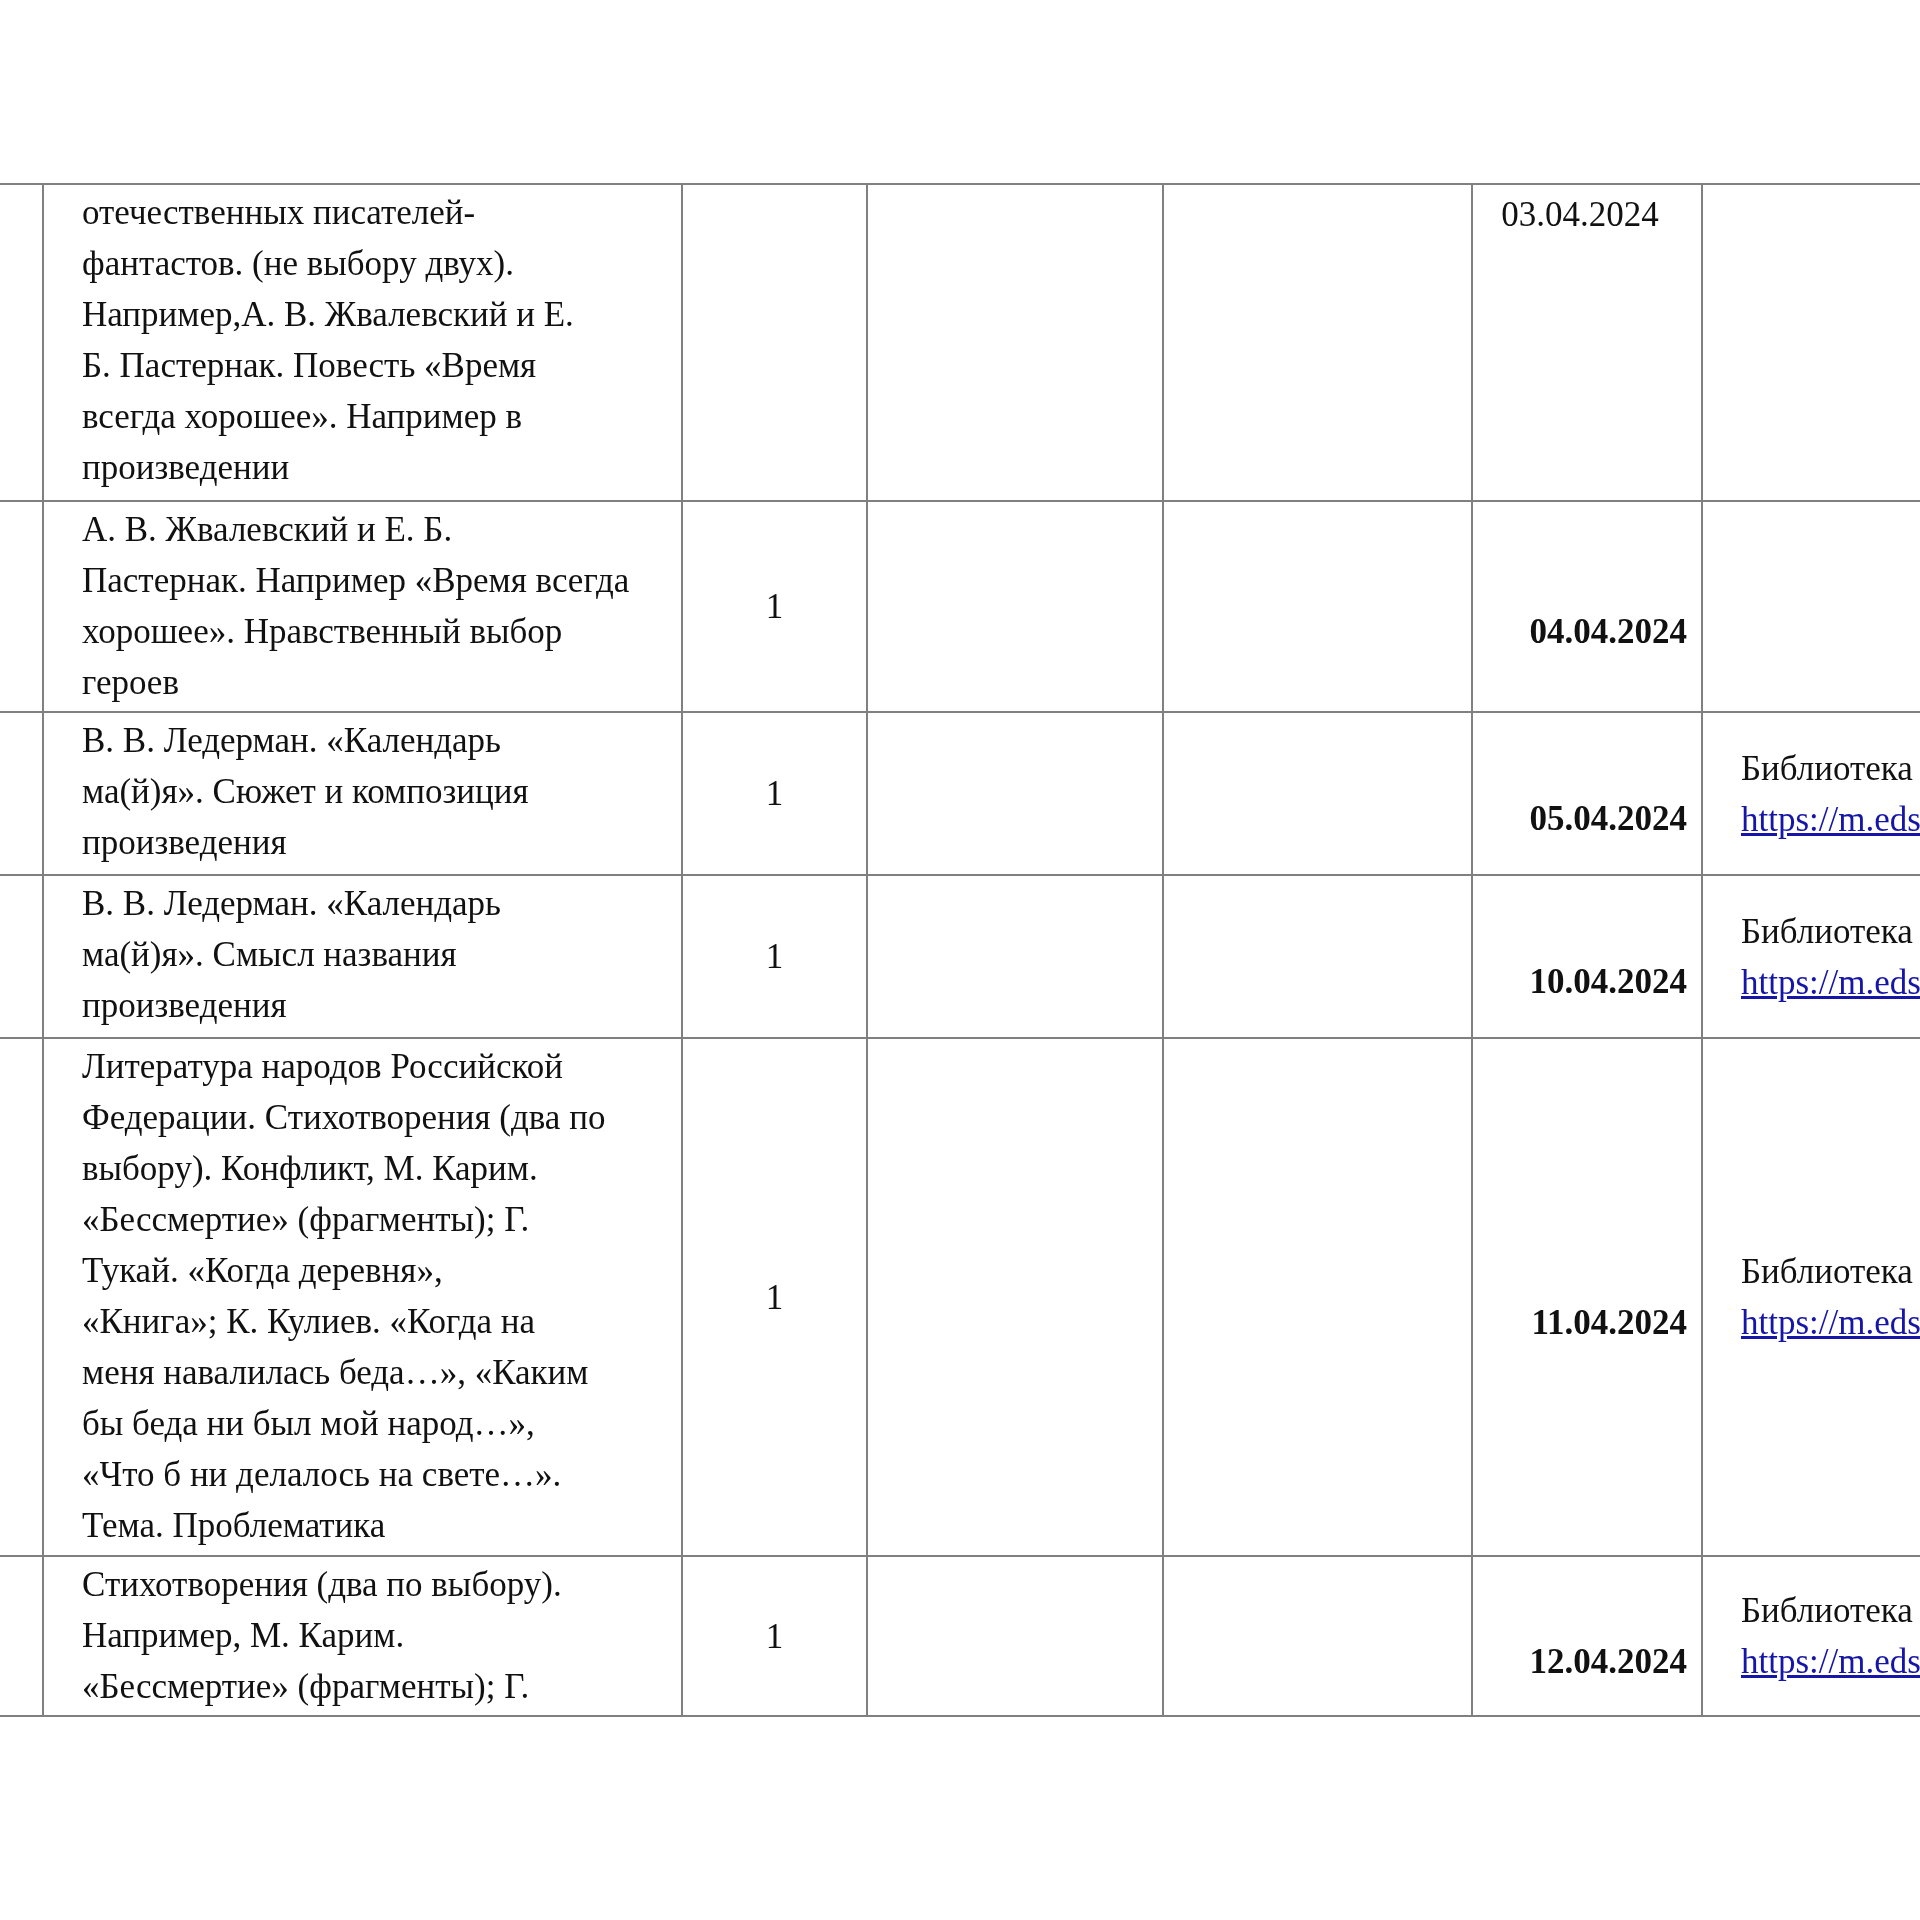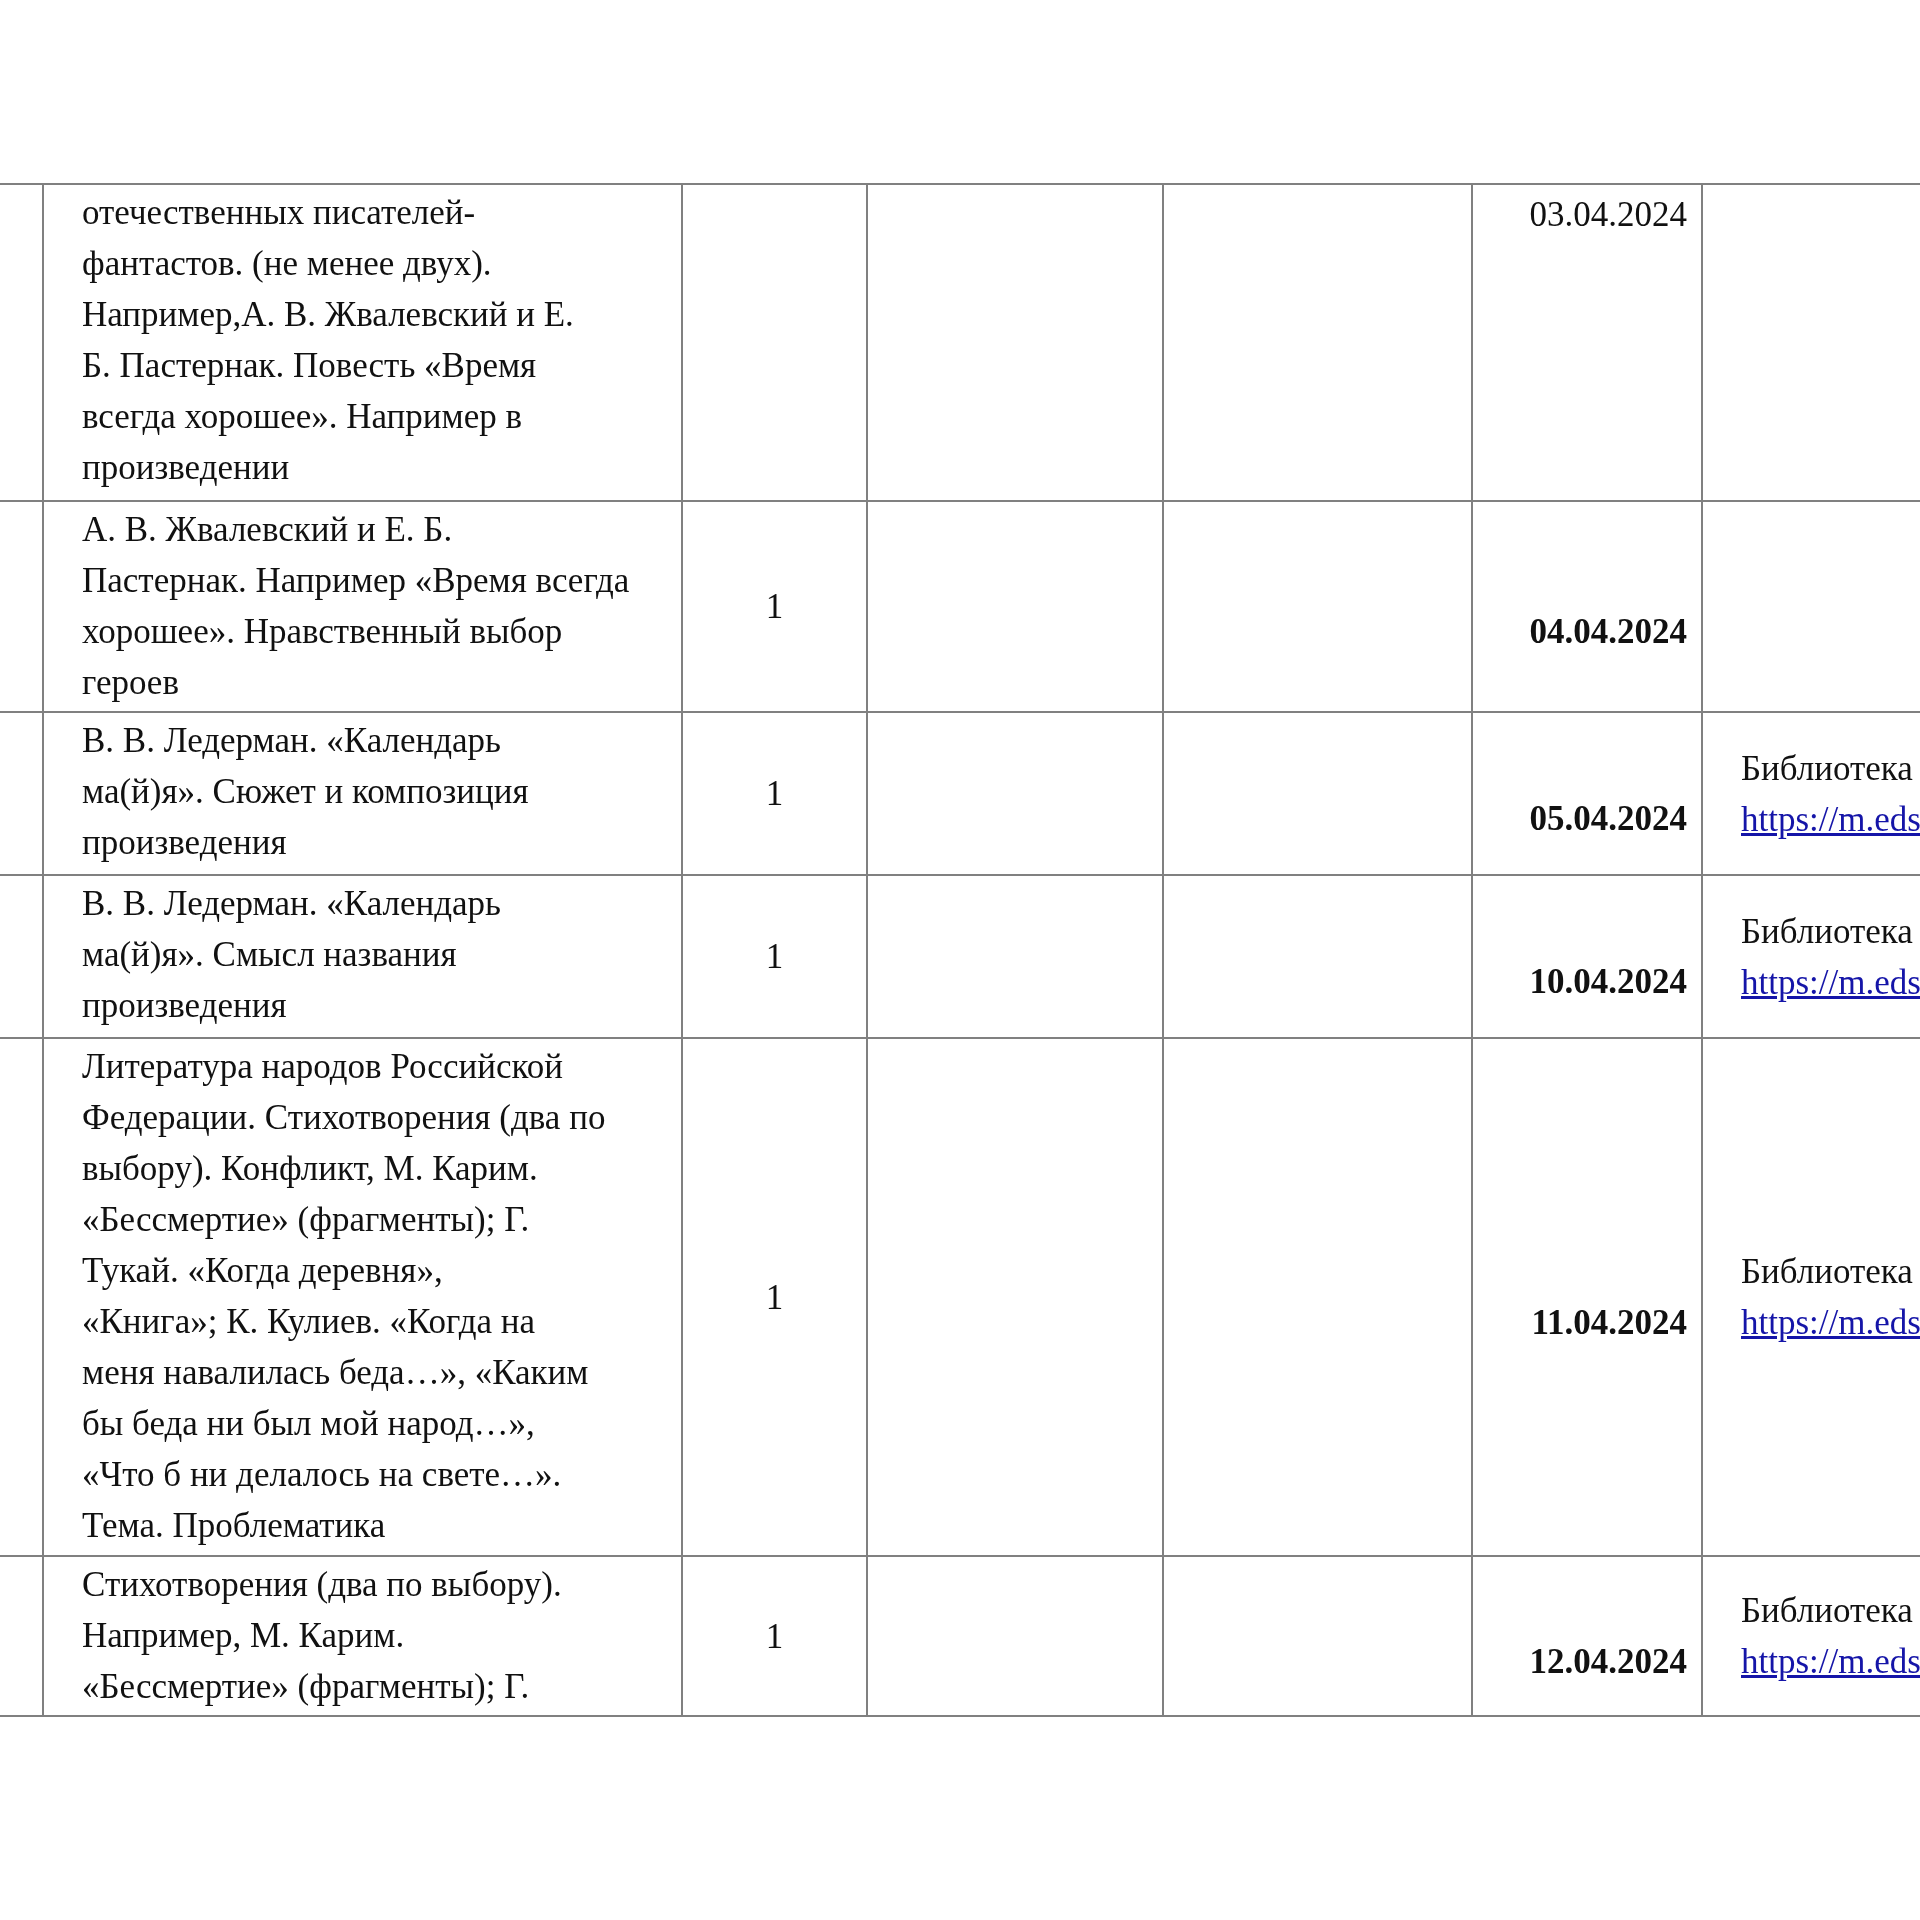--- a/index.html
+++ b/index.html
@@ -51,21 +51,21 @@
       padding: 2px 10px 2px 38px !important;
       white-space: normal !important;
     }
     .topic-line { display: block; white-space: nowrap; }
 
     .hours-cell { text-align: center; vertical-align: middle !important; }
     .date-cell {
       text-align: right;
       padding-right: 14px !important;
     }
-    .date-top { vertical-align: top !important; padding-top: 4px !important; }
+    .date-top { vertical-align: top !important; padding-top: 4px !important; text-align: center; }
     .date-bottom-ish { vertical-align: middle !important; padding-top: 50px !important; font-weight: bold; }
 
     .res-cell {
       vertical-align: middle !important;
       padding-left: 38px !important;
     }
     .res-line { display: block; white-space: nowrap; }
     .res-link {
       color: #1515a8;
       text-decoration: underline;
@@ -85,21 +85,21 @@
         <col class="c-prac">
         <col class="c-date">
         <col class="c-res">
     </colgroup>
     <tbody>
 
       <tr style="height:317px;">
         <td></td>
         <td class="topic-cell">
           <span class="topic-line">отечественных писателей-</span>
-          <span class="topic-line">фантастов. (не менее двух).</span>
+          <span class="topic-line">фантастов. (не выбору двух).</span>
           <span class="topic-line">Например,А. В. Жвалевский и Е.</span>
           <span class="topic-line">Б. Пастернак. Повесть «Время</span>
           <span class="topic-line">всегда хорошее». Например в</span>
           <span class="topic-line">произведении</span>
         </td>
         <td class="hours-cell"></td>
         <td></td>
         <td></td>
         <td class="date-cell date-top">03.04.2024</td>
         <td class="res-cell"></td>

